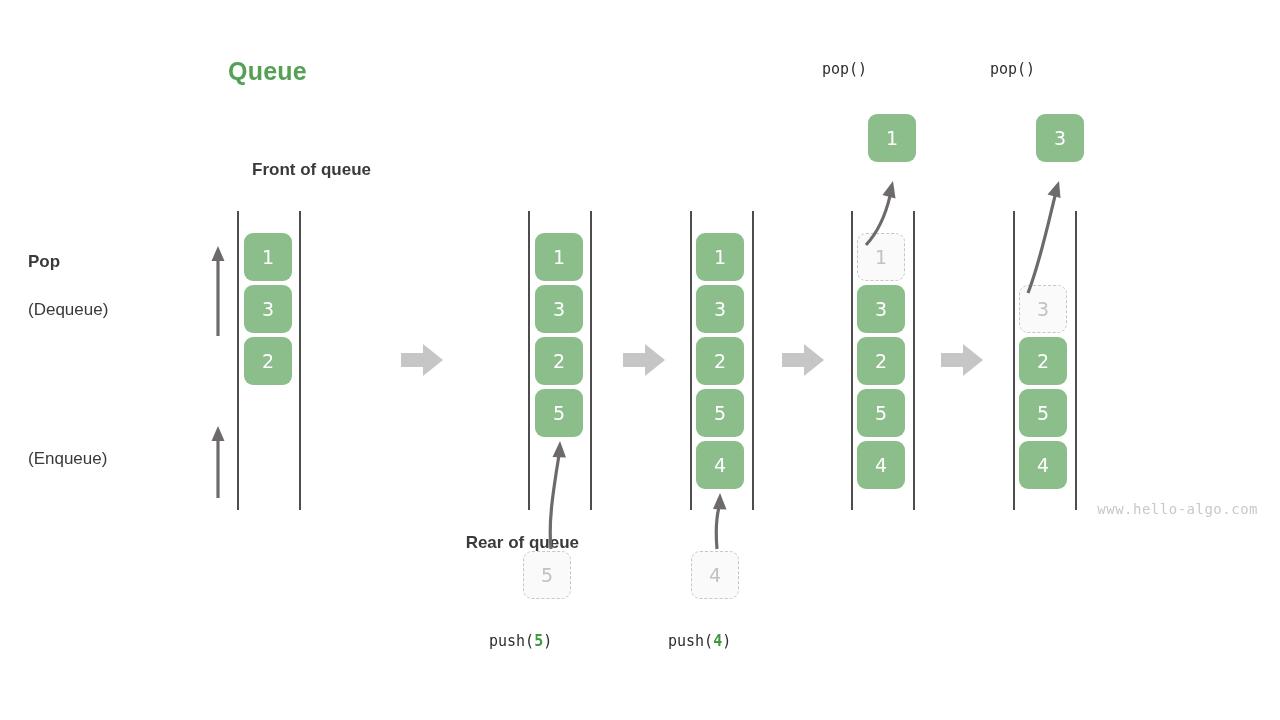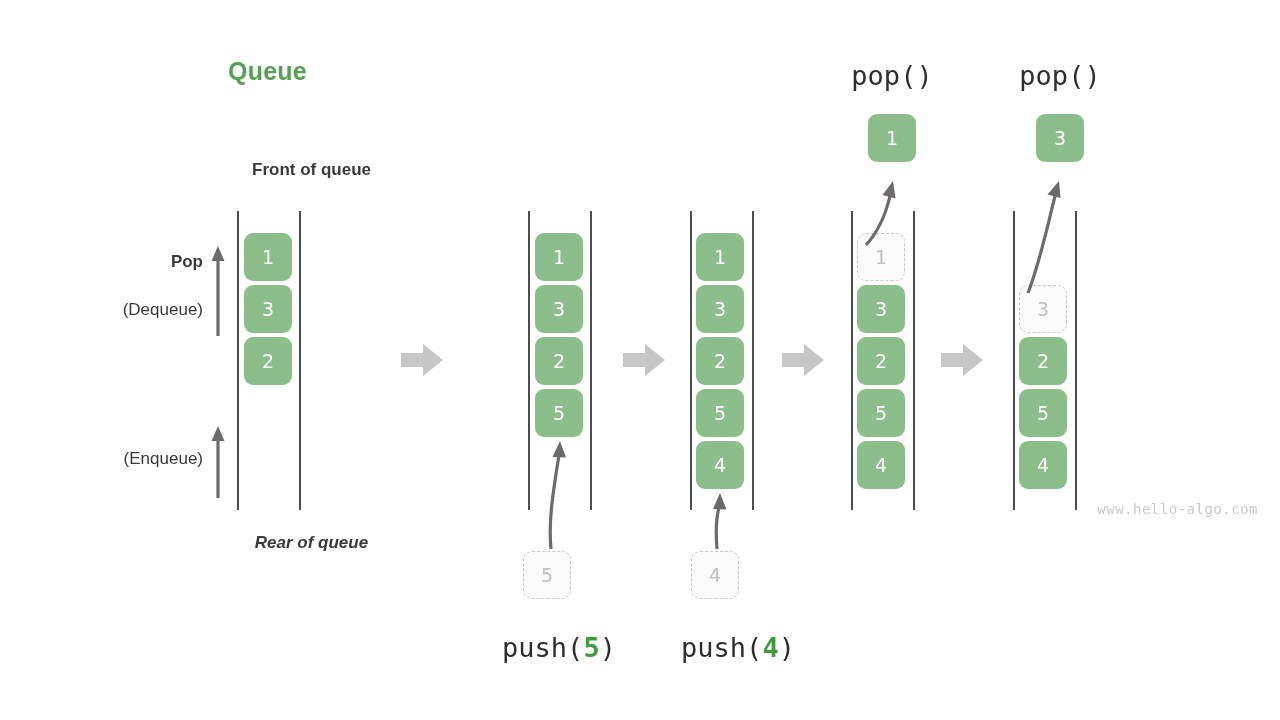--- a/index.html
+++ b/index.html
@@ -41,27 +41,26 @@
     margin-left: 44px;
   }
   .label-front {
     left: 0; top: 160px;
     width: 535px;
     text-align: center;
   }
   .label-rear {
     left: 0; top: 533px;
     width: 535px;
-    text-align: center;
-    font-style: italic;
+    text-align: right;
   }
   .side-label {
     position: absolute;
     width: 175px;
-    text-align: right;
+    text-align: left;
     color: #3a3a3a;
     white-space: nowrap;
   }
   .side-label .main {
     font-size: 17px;
     font-weight: bold;
     display: block;
     line-height: 24px;
   }
   .side-label .sub {
@@ -110,24 +109,23 @@
   
   .flow-arrow { position: absolute; }
 
   
   .motion { position: absolute; left: 0; top: 0; width: 1280px; height: 720px; pointer-events: none; }
 
   
   .op-caption {
     position: absolute;
     font-family: "DejaVu Sans Mono", monospace;
-    font-size: 27px;
+    font-size: 15px;
     color: #2e2e2e;
     white-space: nowrap;
-    text-align: center;
   }
   .op-caption .arg { color: #3f9a3f; font-weight: bold; }
 
   
   .watermark {
     position: absolute;
     right: 22px;
     bottom: 14px;
     font-family: "DejaVu Sans Mono", monospace;
     font-size: 14px;

